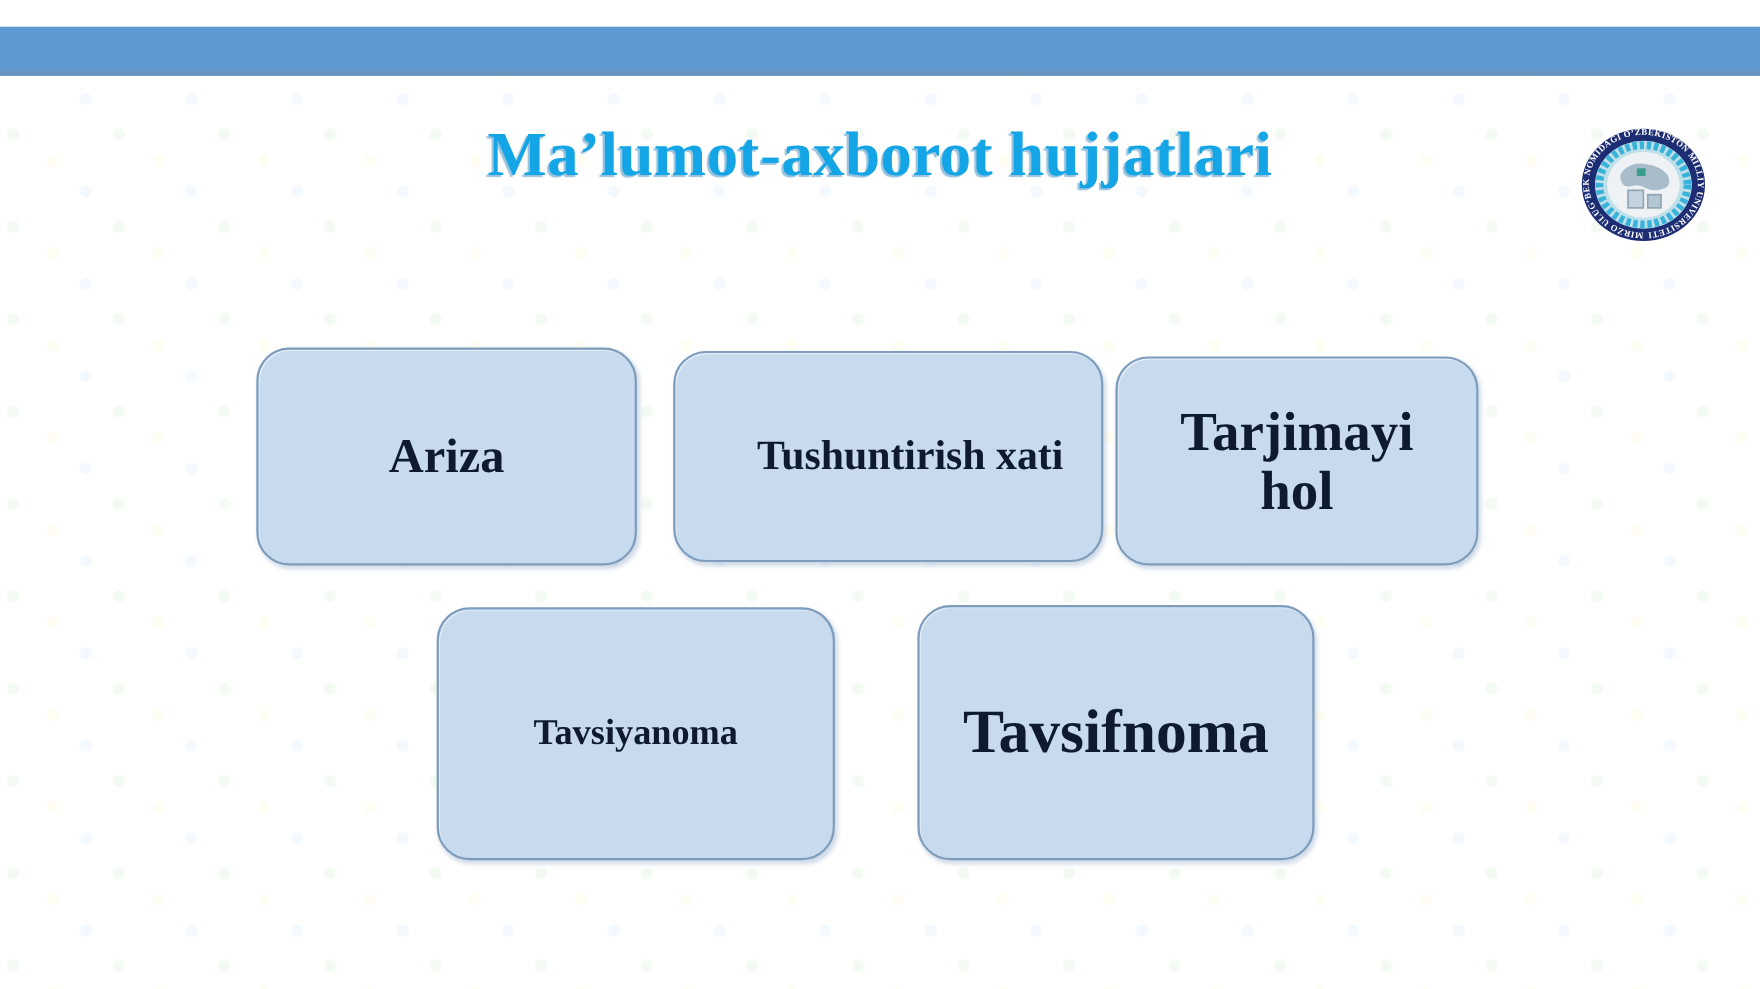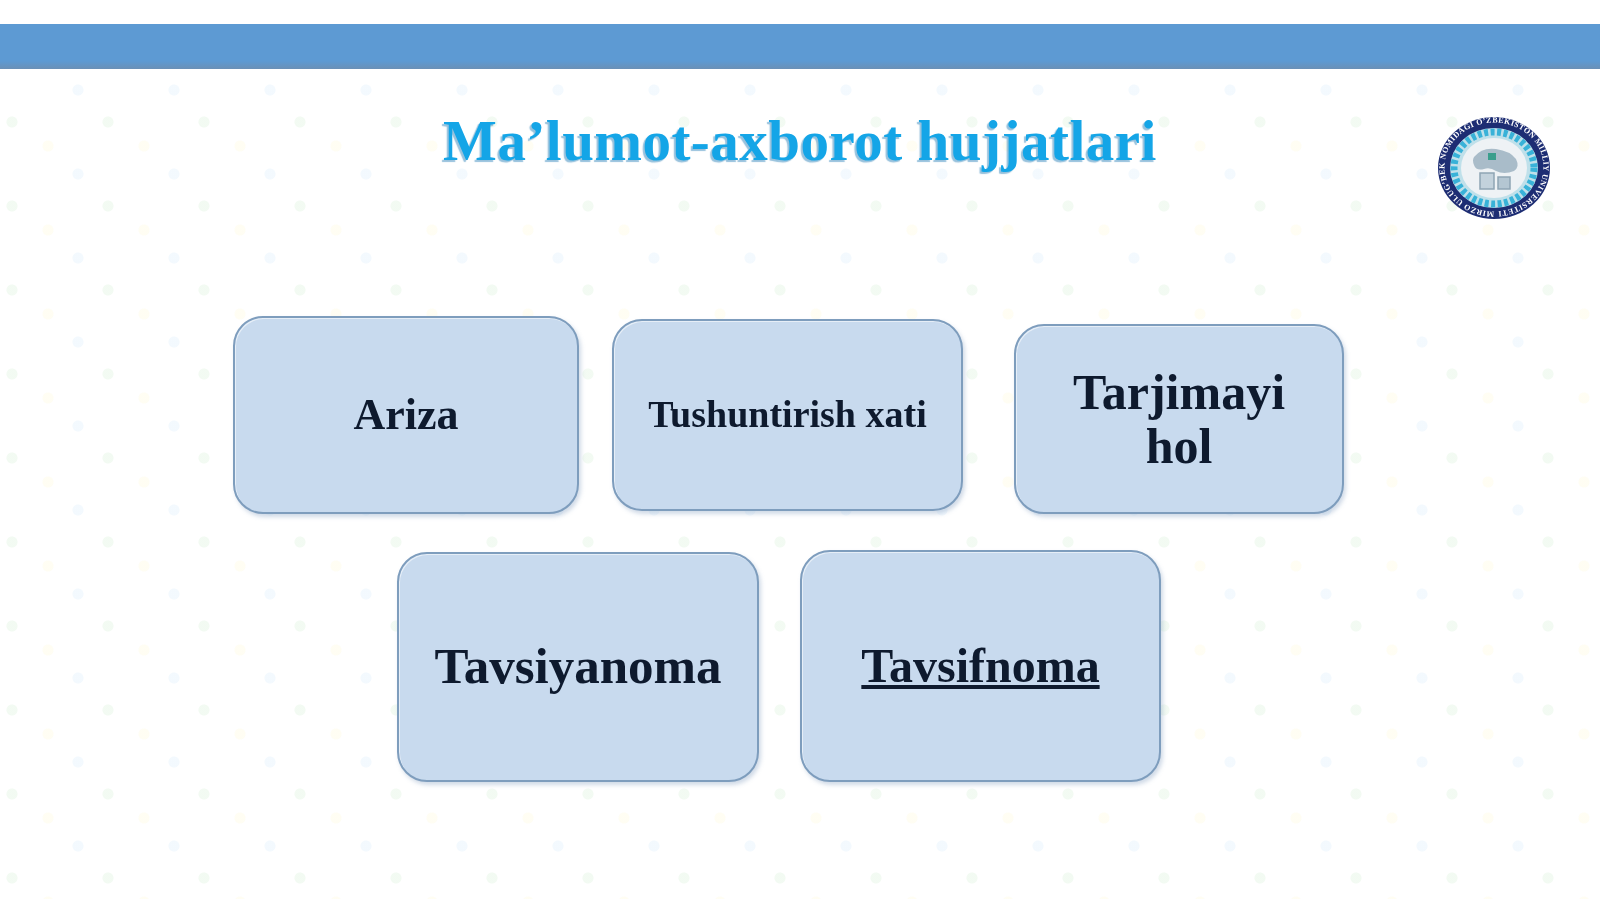--- a/index.html
+++ b/index.html
@@ -39,24 +39,24 @@
     text-align:center;
     background:#c8daee;
     border:2px solid #7e9dbd;
     border-radius:30px;
     box-shadow:inset 1px 1px 0 rgba(255,255,255,0.55), 2px 3px 4px rgba(120,150,185,0.35);
     color:#0e1a2e;
     font-weight:bold;
   }
   .box span{display:block;line-height:1.08;}
   .box--ariza       {left:233px;top:292px;width:342px;height:194px;font-size:44px;}
-  .box--tushuntirish{left:612px;top:295px;width:347px;height:188px;font-size:38px;}
+  .box--tushuntirish{left:612px;top:295px;width:347px;height:188px;font-size:38px;padding-left:40px;}
   .box--tarjimayi   {left:1014px;top:300px;width:330px;height:190px;font-size:50px;padding:0 58px;box-sizing:border-box;}
-  .box--tavsiyanoma {left:397px;top:528px;width:358px;height:226px;font-size:51px;}
-  .box--tavsifnoma  {left:800px;top:526px;width:357px;height:228px;font-size:48px;text-decoration:underline;}
+  .box--tavsiyanoma {left:397px;top:528px;width:358px;height:226px;font-size:33px;}
+  .box--tavsifnoma  {left:834px;top:526px;width:357px;height:228px;font-size:56px;}
 </style>
 </head>
 <body>
 
 <div class="slide">
 
   <div class="top-bar"></div>
 
   <div class="slide-title">Ma’lumot-axborot hujjatlari</div>
 

